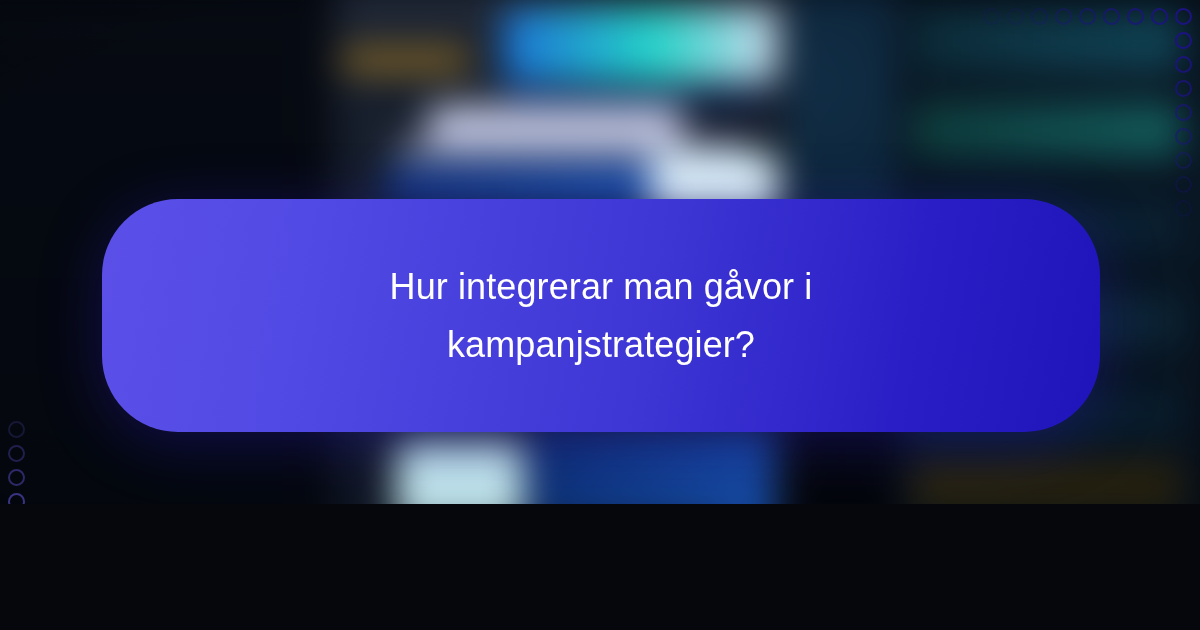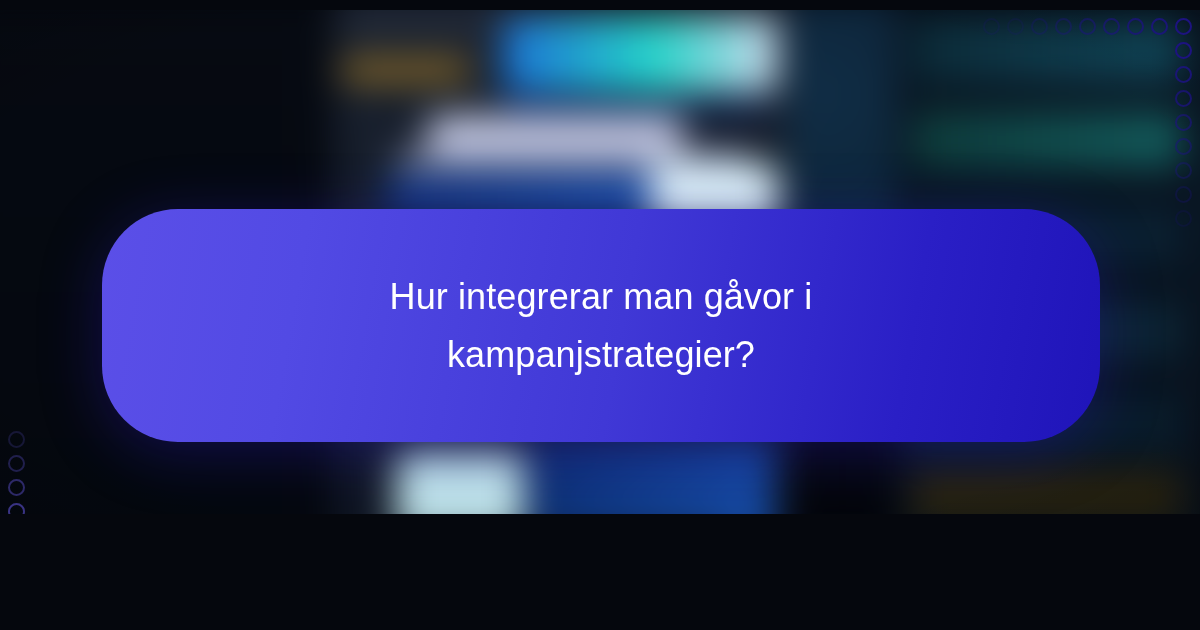--- a/index.html
+++ b/index.html
@@ -11,21 +11,20 @@
     background:#05070d;
     font-family:"Liberation Sans", sans-serif;
   }
 
   #stage {
     position:relative;
     width:1200px;
     height:504px;
     overflow:hidden;
     background:#04060b;
-    margin-top:10px;
   }
 
   
   #bg-layer {
     position:absolute;
     inset:0;
     filter:blur(17px) saturate(1.05);
     transform:scale(1.06);
   }
   #bg-base {

